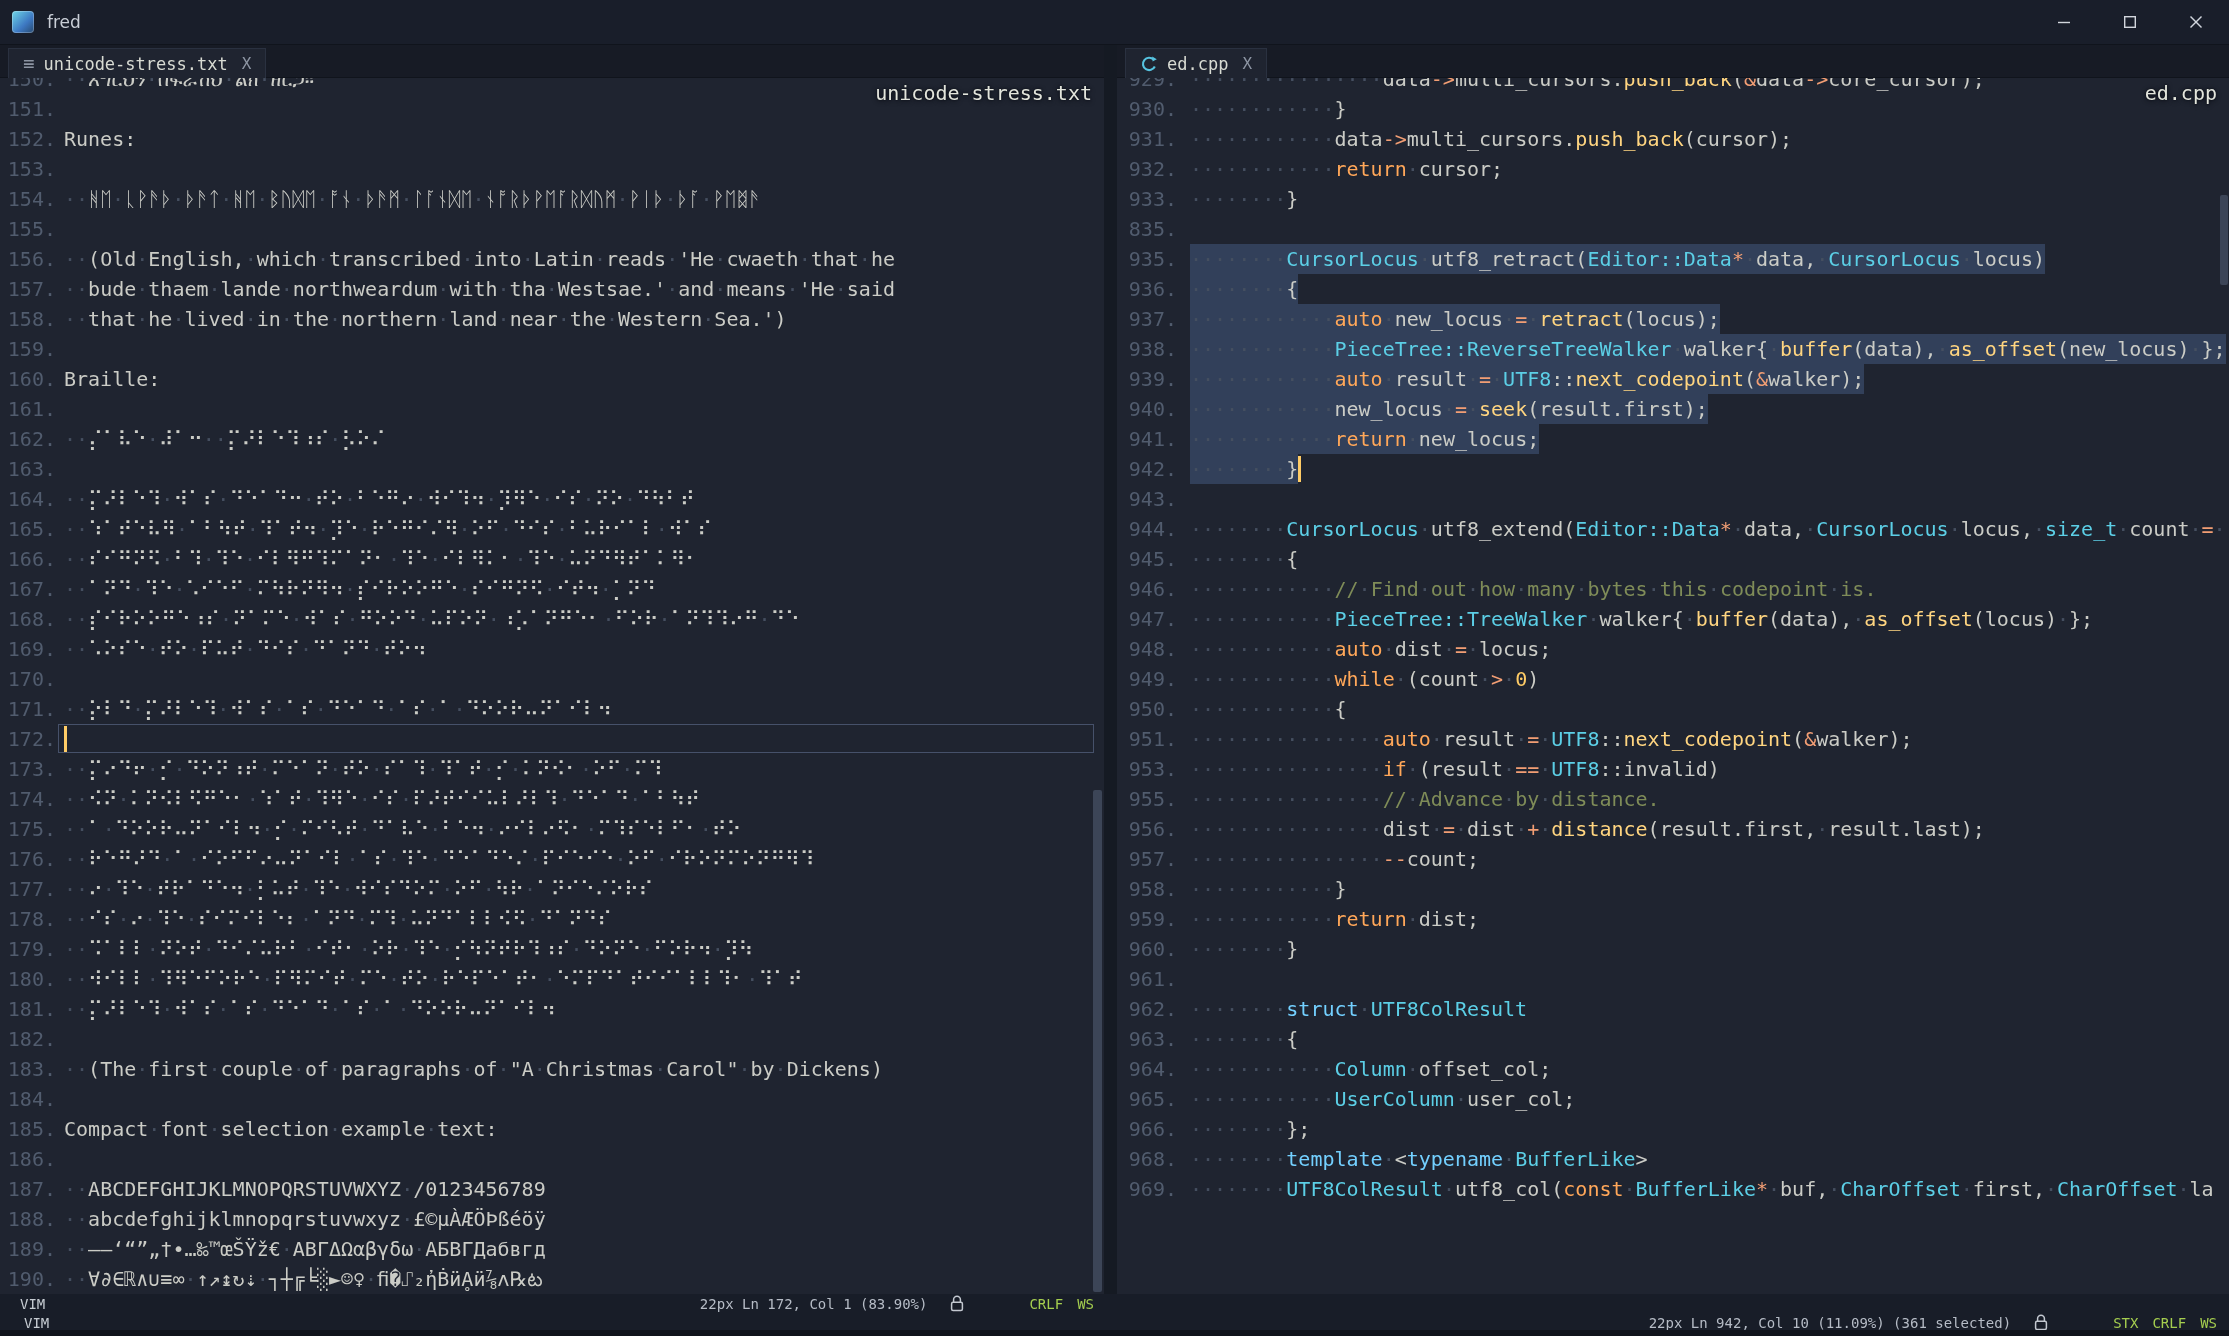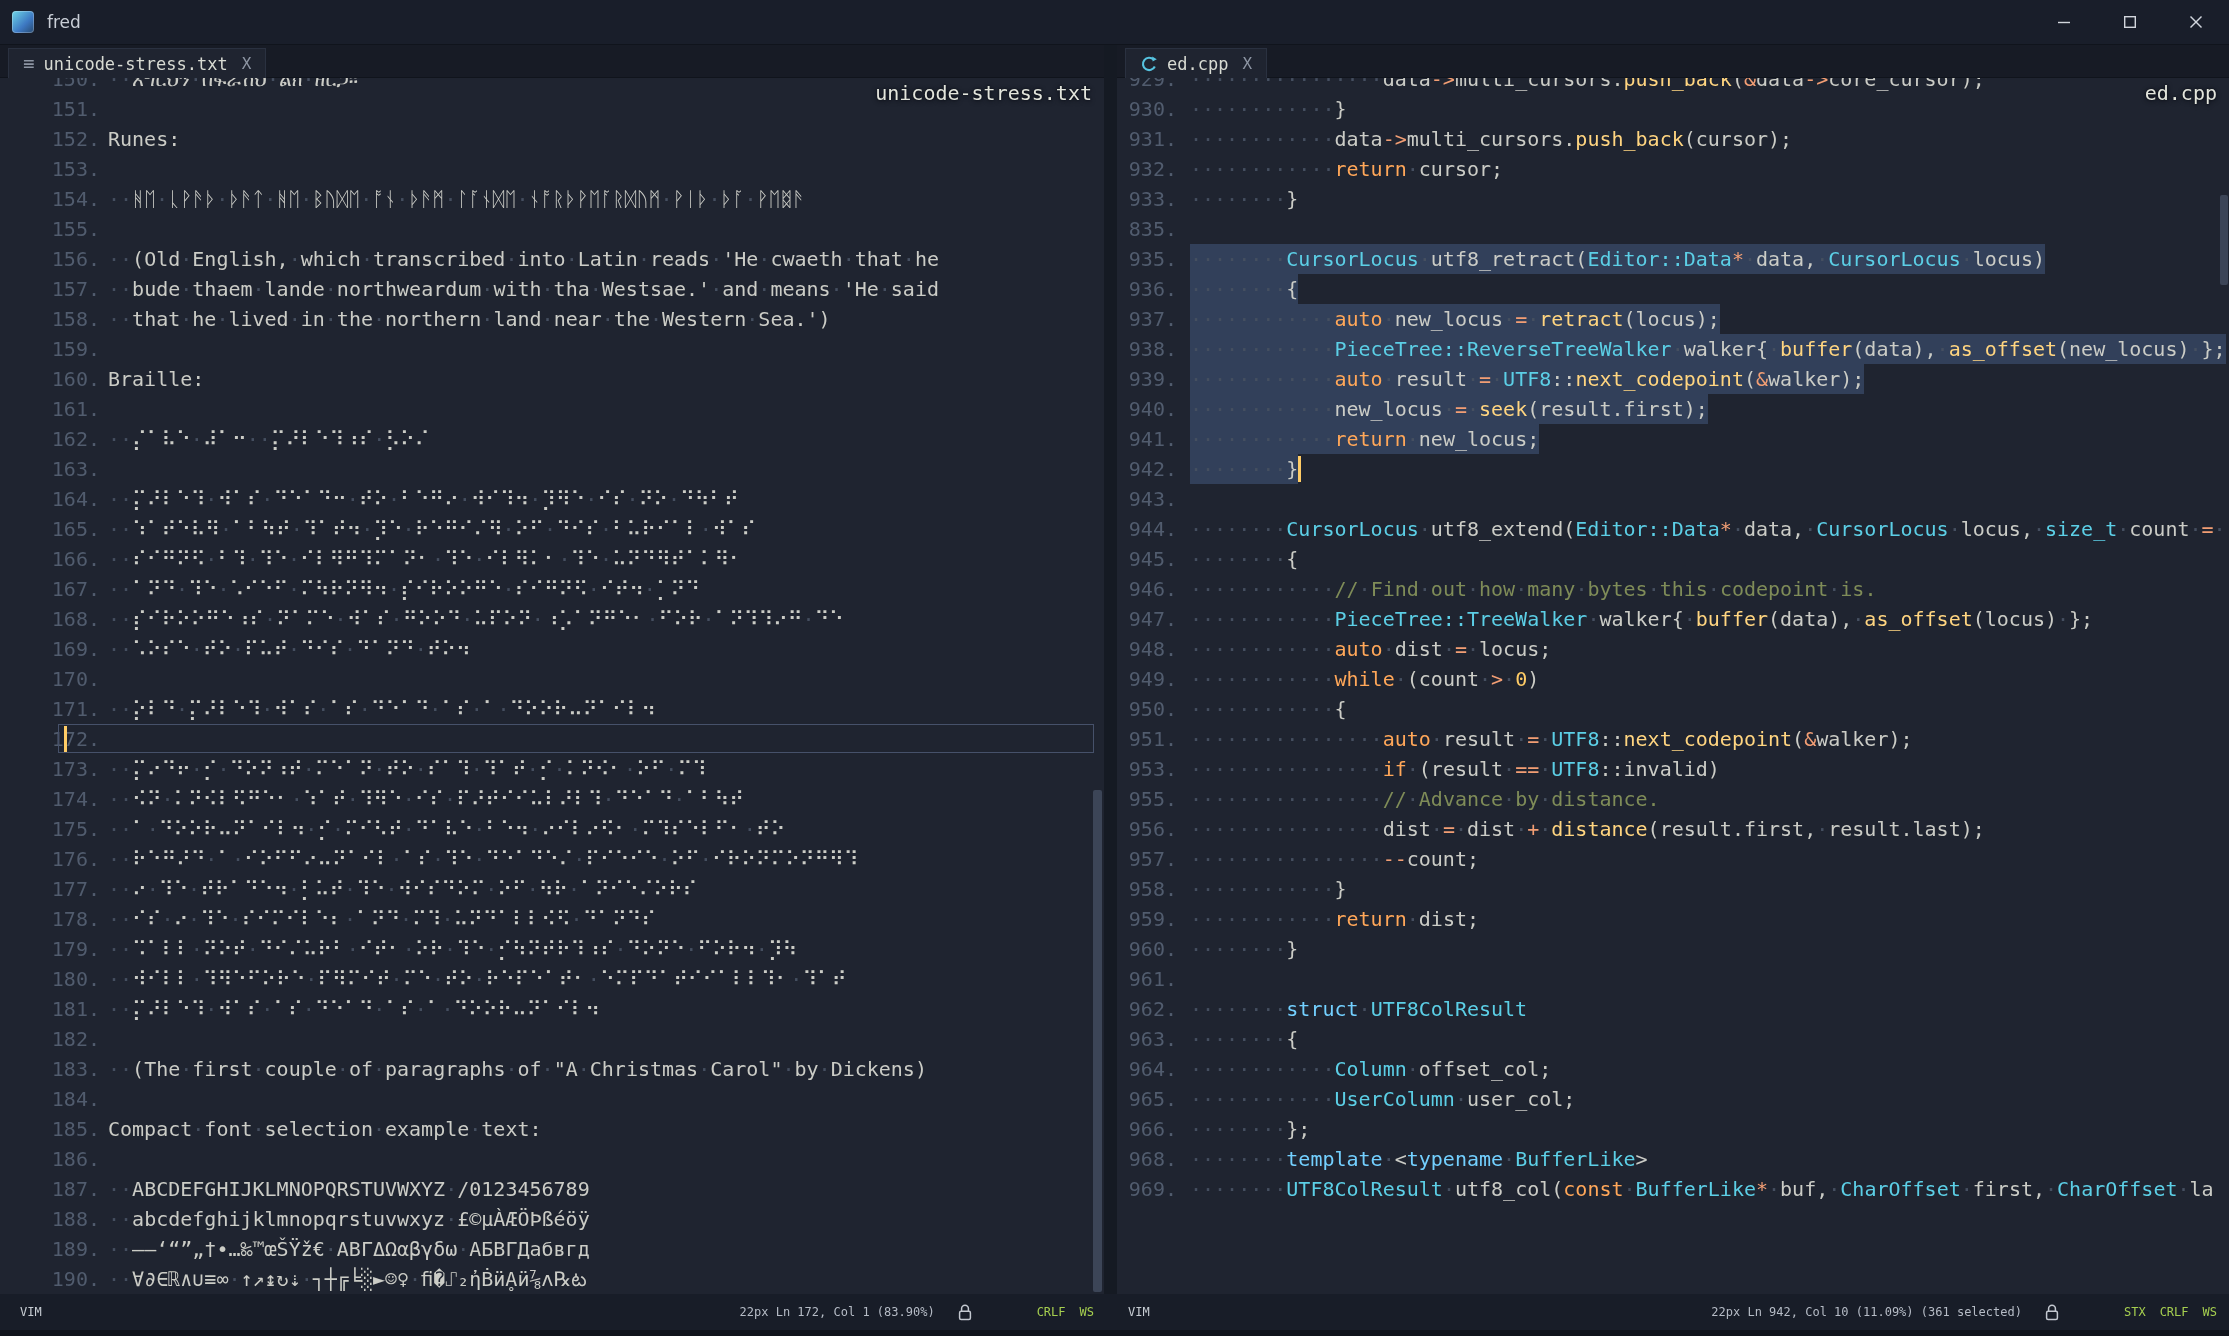--- a/index.html
+++ b/index.html
@@ -31,40 +31,40 @@
        background:var(--bg,#1f2430);border:1px solid #2a3140;border-bottom:none;
        font-size:17px;color:#d8dbd3;box-sizing:border-box;}
   .tab-icon-txt{color:#8d95a3;font-size:19px;line-height:1;}
   .tab-close{color:#8d95a3;font-size:16px;margin-left:5px;}
 
   
   .editor{position:absolute;top:33px;left:0;right:0;bottom:0;overflow:hidden;background:var(--bg,#1f2430);}
   .lines{position:absolute;top:-14px;left:0;right:0;}
   .line{height:30px;line-height:30px;white-space:nowrap;font-size:20px;}
   .num{display:inline-block;text-align:right;color:var(--linenum,#515c6e);}
-  .pane-left  .num{width:56px;margin-right:8px;margin-left:44px;}
+  .pane-left  .num{width:56px;margin-right:8px;}
   .pane-right .num{width:60px;margin-right:13px;}
   .code{display:inline-block;white-space:pre;}
   .sel .code{background:var(--selection,#32405a);}
   .tk-d{color:var(--fg,#cbccc6);} .tk-k{color:var(--keyword,#ffa759);}
   .tk-k2{color:var(--keyword2,#73d0ff);} .tk-t{color:var(--type,#5ccfe6);}
   .tk-f{color:var(--func,#ffd580);} .tk-o{color:var(--operator,#f29e74);}
   .tk-c{color:var(--comment,#7f8c58);} .tk-n{color:var(--number,#ffcc66);}
   .ws{color:var(--ws-dot,#454f60);}
   .caret{position:absolute;width:3px;height:26px;background:var(--caret,#ffcc66);}
   .line-frame{position:absolute;left:58px;right:10px;height:29px;border:1px solid #46516a;box-sizing:border-box;}
   .overlay-filename{position:absolute;top:3px;right:12px;font-size:20px;color:#e3e5dc;
                     text-shadow:0 1px 5px rgba(10,13,20,.95),0 0 2px rgba(10,13,20,.9);}
   .scroll-thumb{position:absolute;background:#3c4557;border-radius:2px;}
   .pane-left  .scroll-thumb{right:2px;width:9px;top:712px;height:502px;}
   .pane-right .scroll-thumb{right:1px;width:8px;top:117px;height:90px;}
 
   
   .statusbar{position:absolute;left:0;right:0;bottom:6px;height:36px;background:#181d28;
-             display:flex;font-size:12px;color:#b6bcc6;}
+             display:flex;font-size:14px;color:#b6bcc6;flex-direction:column;}
   .status-half{display:flex;align-items:center;box-sizing:border-box;}
   .sh-left{width:1104px;padding:0 10px 0 20px;}
   .sh-right{flex:1;padding:0 12px 0 24px;}
   .mode{color:#c6ccd2;}
   .spacer{flex:1;}
   .lock{margin-left:22px;display:flex;align-items:center;}
   .flag{color:var(--badge,#a5ce4f);margin-left:14px;}
   .lock + .flag{margin-left:64px;}
   .bottom-strip{position:absolute;left:0;right:0;bottom:0;height:6px;background:#10141c;}
 </style>

